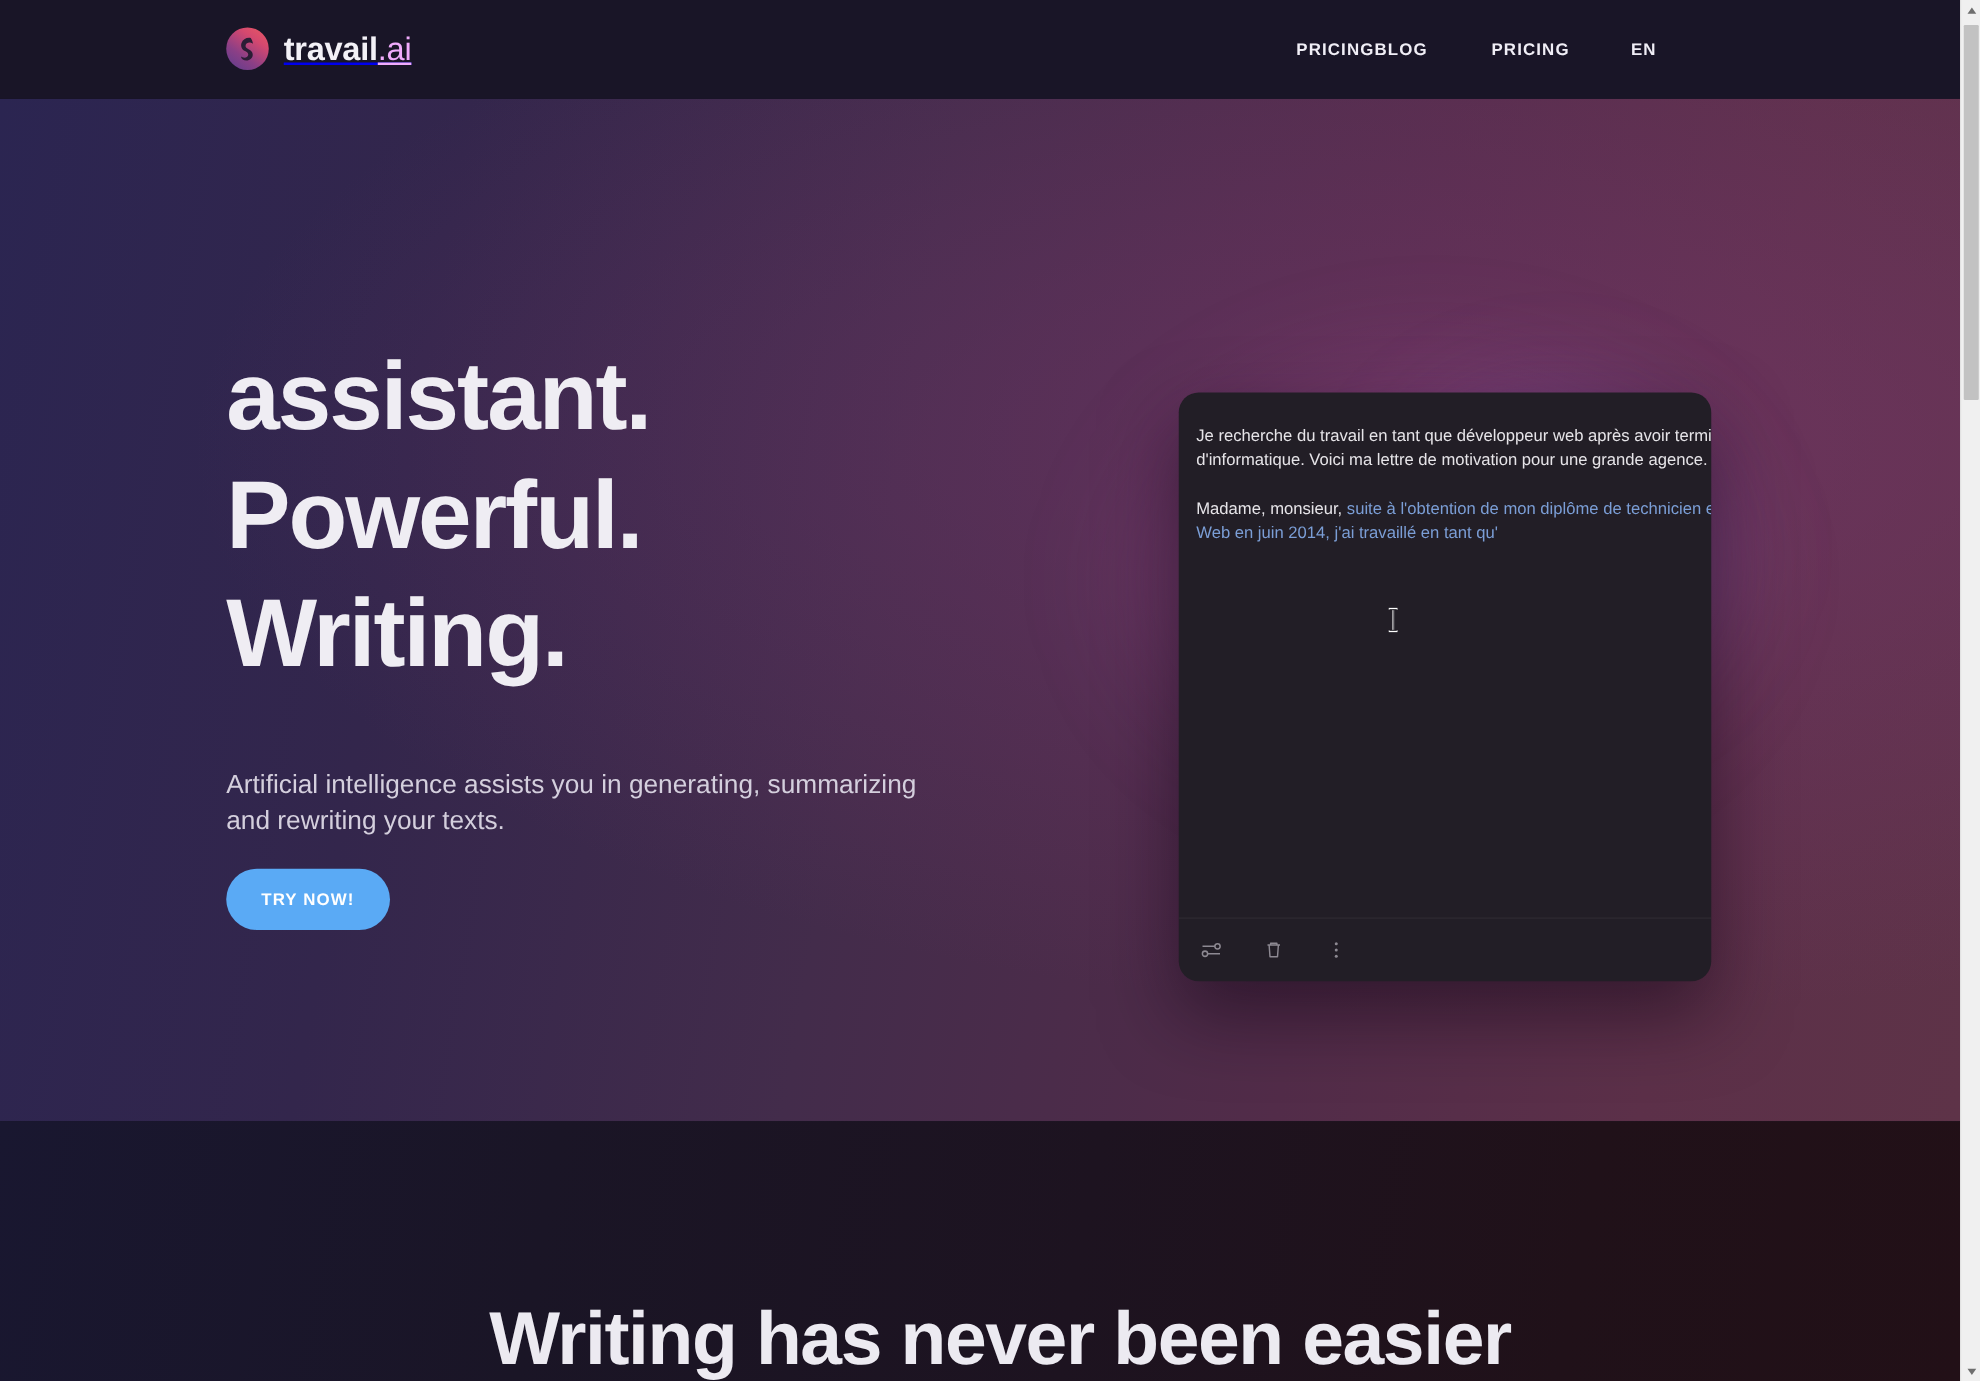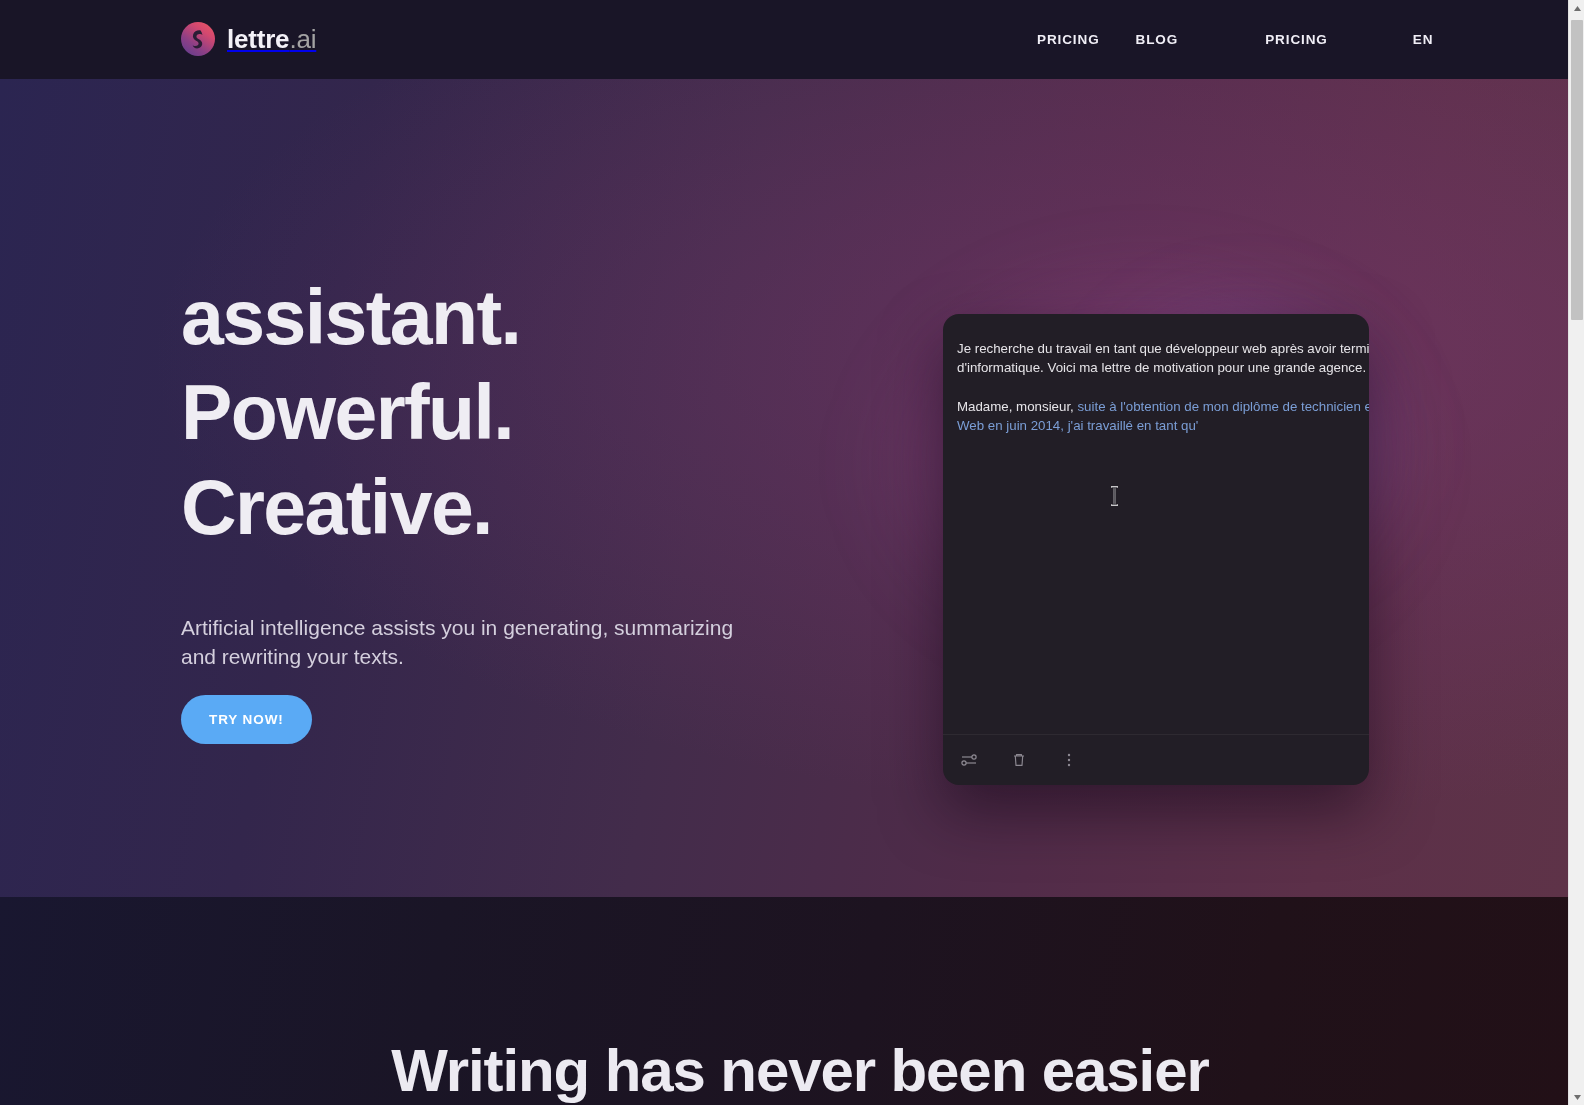--- a/index.html
+++ b/index.html
@@ -54,29 +54,28 @@
     position:relative;
     flex:0 0 auto;
   }
   .brand-mark svg { position:absolute; left:0; top:0; }
   .brand-text {
     font-size:26px;
     letter-spacing:-0.2px;
     white-space:nowrap;
   }
   .brand-text .b1 { color:#f3f1f7; font-weight:bold; }
-  .brand-text .b2 { color:#a3a3a3; font-weight:normal; }
+  .brand-text .b2 { color:#f0abfc; font-weight:normal;text-decoration:underline; }
 
   .nav {
     position:absolute;
     left:1020px;
     top:28px;
     display:flex;
     align-items:center;
-    gap:36px;
   }
   .nav a {
     color:#f0eef6;
     font-size:13.5px;
     font-weight:bold;
     letter-spacing:0.9px;
     text-decoration:none;
     padding:4px 0;
     white-space:nowrap;
   }
@@ -280,42 +279,42 @@
   <div id="viewport">
 
     <div class="site-header">
 
       <a class="brand" href="#">
         <span class="brand-mark">
           <svg width="34" height="34" viewBox="0 0 34 34" aria-hidden="true">
             <path d="M19.6 8.4c-3.3-0.6-6.4 1.1-7.4 3.9-0.9 2.6 0.3 5.2 2.8 6.5 1.6 0.8 2.6 1.6 2.6 2.8 0 1.4-1.3 2.5-3.1 2.5-1.1 0-2-0.3-2.8-0.9 0.4 1.9 2.2 3.2 4.4 3.2 2.9 0 5.1-2 5.1-4.6 0-2.1-1.3-3.4-3.4-4.5-1.9-1-2.6-1.9-2.3-3.2 0.3-1.4 1.8-2.3 3.6-2.1 0.9 0.1 1.7 0.4 2.3 0.9-0.3-2-1-3.2-1.8-4.5z" fill="#2a1d35"></path>
           </svg>
         </span>
-        <span class="brand-text"><span class="b1">lettre</span><span class="b2">.ai</span></span>
+        <span class="brand-text"><span class="b1">travail</span><span class="b2">.ai</span></span>
       </a>
 
       <nav class="nav">
         <a class="nav-item-pricing" href="#">PRICING</a>
         <a class="nav-item-blog" href="#">BLOG</a>
         <a class="nav-item-contact" href="#">PRICING</a>
         <a class="nav-item-lang" href="#">EN</a>
       </nav>
     </div>
 
     <div class="hero">
 
       <div class="hero-glow"></div>
       <div class="hero-glow2"></div>
 
       <div class="hero-copy">
         <h1 class="hero-title">
           <br>
           <span>assistant.</span><br>
           <span>Powerful.</span><br>
-          <span>Creative.</span>
+          <span>Writing.</span>
         </h1>
         <p class="hero-sub">Artificial intelligence assists you in generating, summarizing and rewriting your texts.</p>
         <button class="cta">TRY NOW!</button>
       </div>
 
       <div class="editor-card">
         <div class="editor-body">
           <p class="editor-para">Je recherche du travail en tant que développeur web après avoir terminé mes études d'informatique. Voici ma lettre de motivation pour une grande agence.</p>
           <p class="editor-para"><span>Madame, monsieur, </span><span class="gen">suite à l'obtention de mon diplôme de technicien en informatique option Web en juin 2014, j'ai travaillé en tant qu'</span></p>
         </div>

